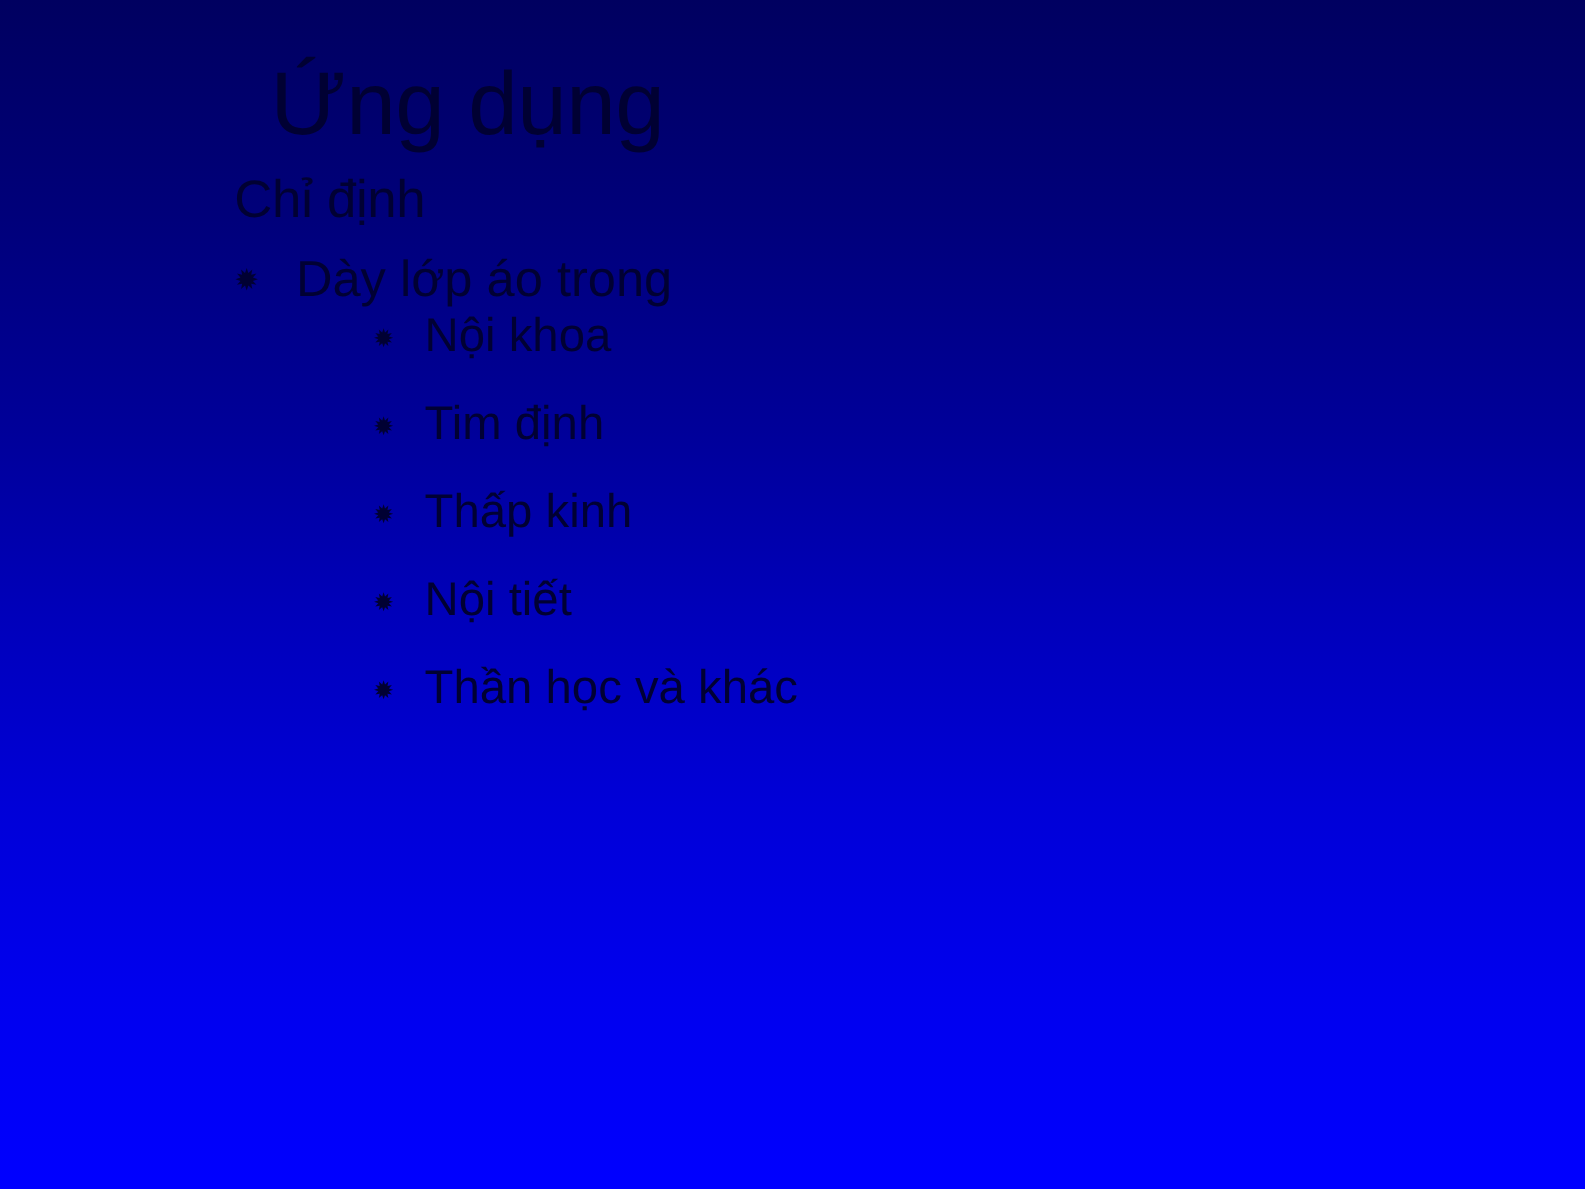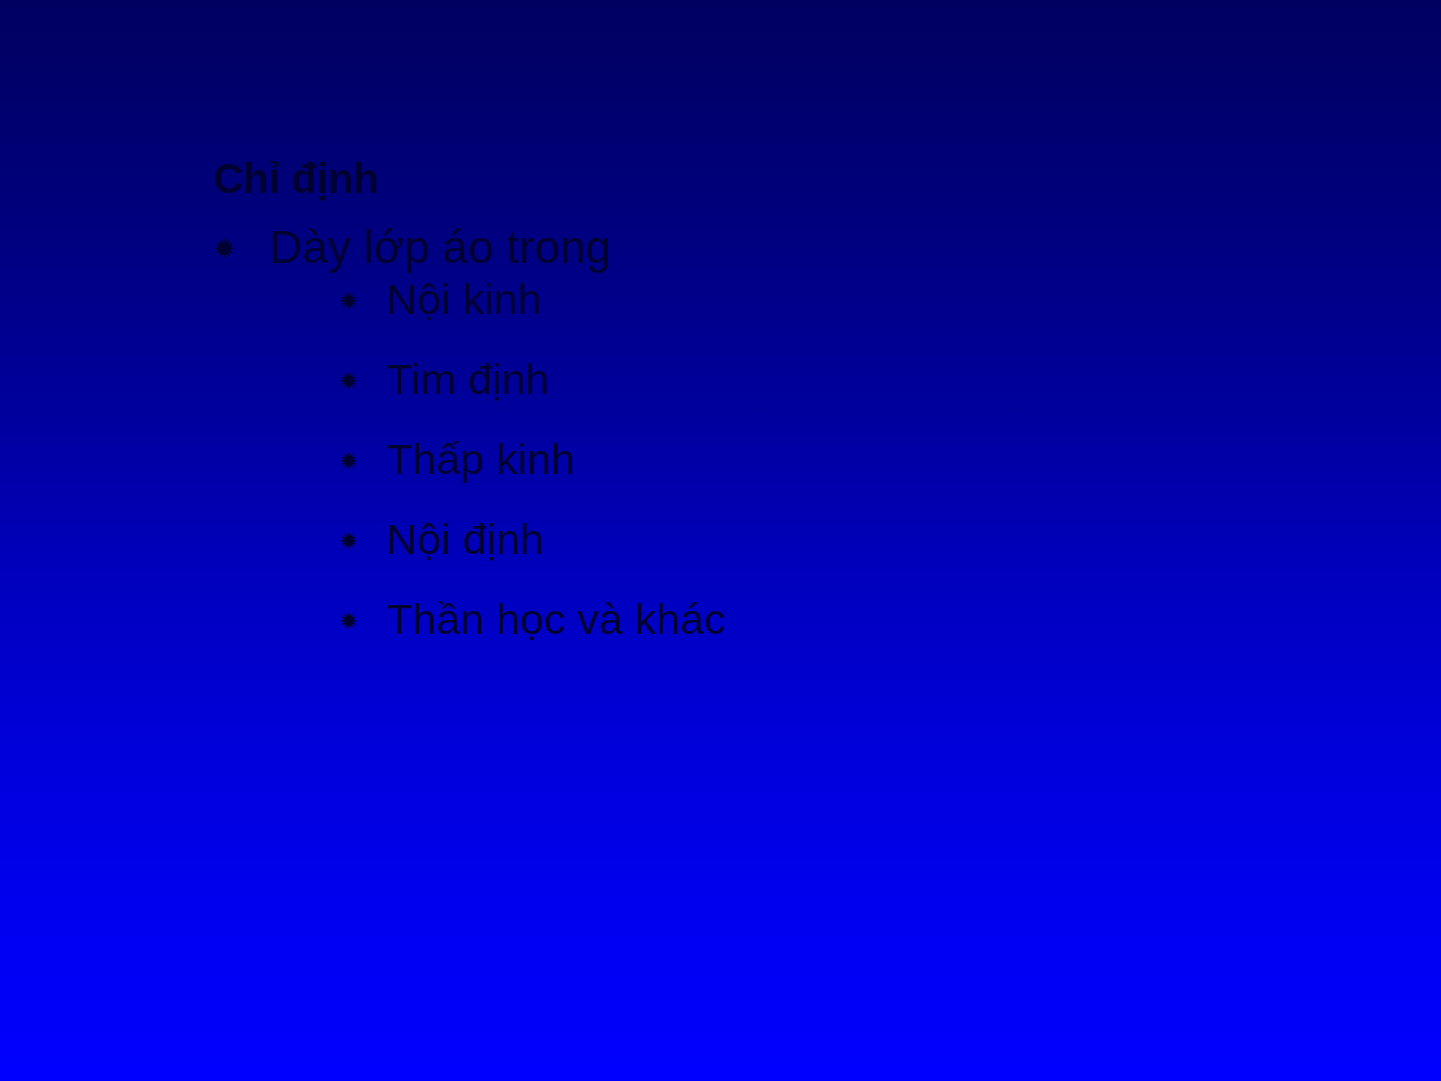--- a/index.html
+++ b/index.html
@@ -43,22 +43,22 @@
   
   .body-block {
     position: absolute;
     left: 213px;
     top: 158px;
     width: 1140px;
   }
 
   .subheading {
     margin: 0;
-    font-size: 42px;
-    font-weight: 700;
+    font-size: 48px;
+    font-weight: 400;
     line-height: 1.0;
     color: #000033;
     letter-spacing: -0.3px;
     white-space: nowrap;
   }
 
   ul.lvl1 {
     list-style: none;
     margin: 24px 0 0 0;
     padding: 0;
@@ -115,51 +115,52 @@
 
   .item-label {
     display: inline-block;
   }
 </style>
 </head>
 <body>
 
 <div id="slide">
 
+  <h1 class="slide-title">Ứng dụng</h1>
 
   <div class="body-block">
 
     <p class="subheading">Chỉ định</p>
 
     <ul class="lvl1">
 
       <li class="item lvl1-item">
         <span class="bullet">✹</span>
         <span class="item-label">Dày lớp áo trong</span>
 
         <ul class="lvl2">
 
           <li class="item lvl2-item">
             <span class="bullet">✹</span>
-            <span class="item-label">Nội kinh</span>
+            <span class="item-label">Nội khoa</span>
           </li>
 
           <li class="item lvl2-item">
             <span class="bullet">✹</span>
             <span class="item-label">Tim định</span>
           </li>
 
           <li class="item lvl2-item">
             <span class="bullet">✹</span>
             <span class="item-label">Thấp kinh</span>
           </li>
 
           <li class="item lvl2-item">
             <span class="bullet">✹</span>
-            <span class="item-label">Nội định</span>
+            <span class="item-label">Nội tiết</span>
           </li>
 
           <li class="item lvl2-item">
             <span class="bullet">✹</span>
             <span class="item-label">Thần học và khác</span>
           </li>
 
         </ul>
       </li>
 

